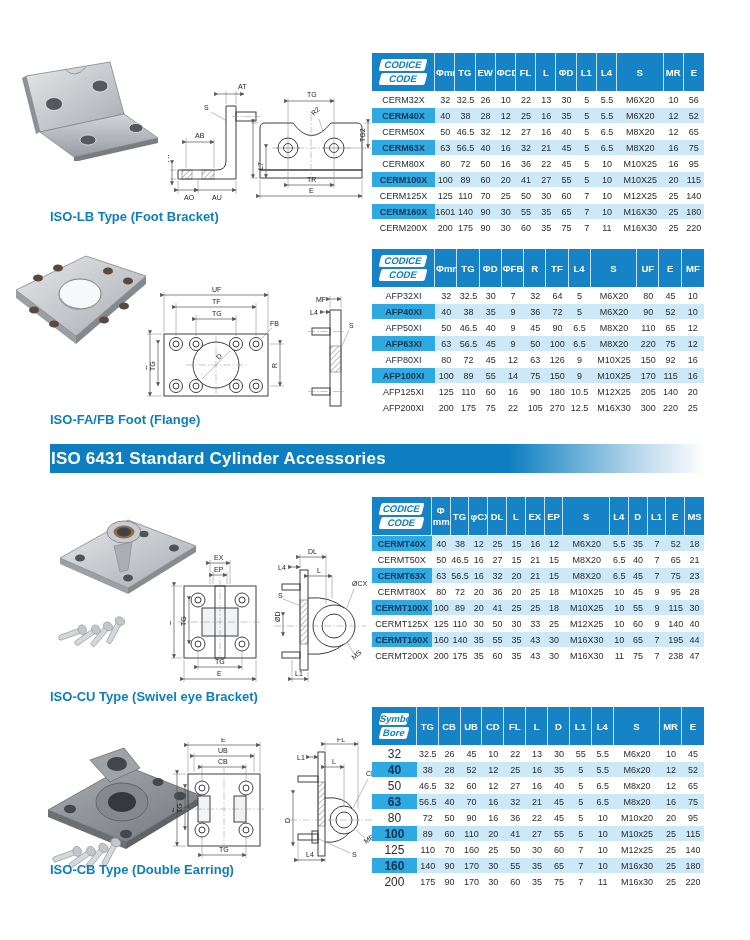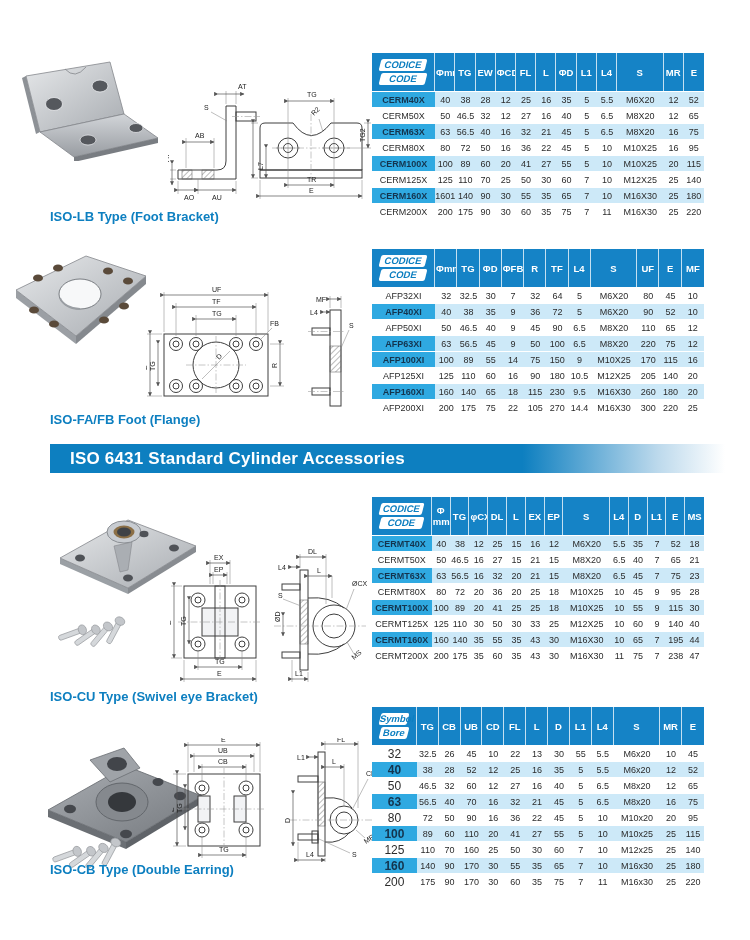--- a/index.html
+++ b/index.html
@@ -2,21 +2,21 @@
 <html style="--accent: #0d7fc0; --thead: #1583c6; --hl: #cde9f8; --codehl: #2fa9e1;"><head>
 <meta charset="utf-8">
 <style>
   html,body{margin:0;padding:0;background:#fff;}
   #page{position:relative;width:750px;height:940px;background:#fff;overflow:hidden;
         font-family:"Liberation Sans",sans-serif;}
   .abs{position:absolute;}
   
   .caption{font-size:13px;font-weight:bold;color:var(--accent);white-space:nowrap;}
   
-  .banner{height:29px;line-height:29px;padding-left:20px;color:#fff;font-size:17px;font-weight:bold;
+  .banner{height:29px;line-height:29px;padding-left:1px;color:#fff;font-size:17px;font-weight:bold;
           letter-spacing:.2px;background:linear-gradient(90deg,var(--accent) 0%,var(--accent) 70%,#bcd9ec 90%,#ffffff 100%);}
   
   table.spec{border-collapse:separate;border-spacing:0 1px;table-layout:fixed;width:332px;}
   table.spec th{background:var(--thead);color:#fff;font-size:9.5px;font-weight:bold;height:38px;
                 border-right:1px solid rgba(255,255,255,.75);padding:0 1px;text-align:center;overflow:hidden;}
   table.spec th:last-child{border-right:none;}
   table.spec td{font-size:9px;text-align:center;height:15px;padding:0;color:#2b2b2b;overflow:hidden;white-space:nowrap;}
   table.spec tr.hl td{background:var(--hl);}
   table.spec tr.hl td.code{background:var(--codehl);color:#14344e;font-weight:bold;}
   table.spec.bore td.code{font-size:12px;}
@@ -177,20 +177,35 @@
             <th>L</th>
             <th>ΦD</th>
             <th>L1</th>
             <th>L4</th>
             <th>S</th>
             <th>MR</th>
             <th>E</th>
           </tr>
         </thead>
         <tbody>
+          <tr>
+            <td class="code">CERM32X</td>
+            <td>32</td>
+            <td>32.5</td>
+            <td>26</td>
+            <td>10</td>
+            <td>22</td>
+            <td>13</td>
+            <td>30</td>
+            <td>5</td>
+            <td>5.5</td>
+            <td>M6X20</td>
+            <td>10</td>
+            <td>56</td>
+          </tr>
           <tr class="hl">
             <td class="code">CERM40X</td>
             <td>40</td>
             <td>38</td>
             <td>28</td>
             <td>12</td>
             <td>25</td>
             <td>16</td>
             <td>35</td>
             <td>5</td>
@@ -486,20 +501,34 @@
             <td>45</td>
             <td>9</td>
             <td>50</td>
             <td>100</td>
             <td>6.5</td>
             <td>M8X20</td>
             <td>220</td>
             <td>75</td>
             <td>12</td>
           </tr>
+          <tr>
+            <td class="code">AFP80XI</td>
+            <td>80</td>
+            <td>72</td>
+            <td>45</td>
+            <td>12</td>
+            <td>63</td>
+            <td>126</td>
+            <td>9</td>
+            <td>M10X25</td>
+            <td>150</td>
+            <td>92</td>
+            <td>16</td>
+          </tr>
           <tr class="hl">
             <td class="code">AFP100XI</td>
             <td>100</td>
             <td>89</td>
             <td>55</td>
             <td>14</td>
             <td>75</td>
             <td>150</td>
             <td>9</td>
             <td>M10X25</td>
@@ -514,43 +543,29 @@
             <td>60</td>
             <td>16</td>
             <td>90</td>
             <td>180</td>
             <td>10.5</td>
             <td>M12X25</td>
             <td>205</td>
             <td>140</td>
             <td>20</td>
           </tr>
-          <tr class="hl">
-            <td class="code">AFP160XI</td>
-            <td>160</td>
-            <td>140</td>
-            <td>65</td>
-            <td>18</td>
-            <td>115</td>
-            <td>230</td>
-            <td>9.5</td>
-            <td>M16X30</td>
-            <td>260</td>
-            <td>180</td>
-            <td>20</td>
-          </tr>
           <tr>
             <td class="code">AFP200XI</td>
             <td>200</td>
             <td>175</td>
             <td>75</td>
             <td>22</td>
             <td>105</td>
             <td>270</td>
-            <td>14.4</td>
+            <td>12.5</td>
             <td>M16X30</td>
             <td>300</td>
             <td>220</td>
             <td>25</td>
           </tr>
         </tbody>
       </table>
   </div>
 
   <div class="abs caption" style="left:50px;top:412px">ISO-FA/FB Foot (Flange)</div>

